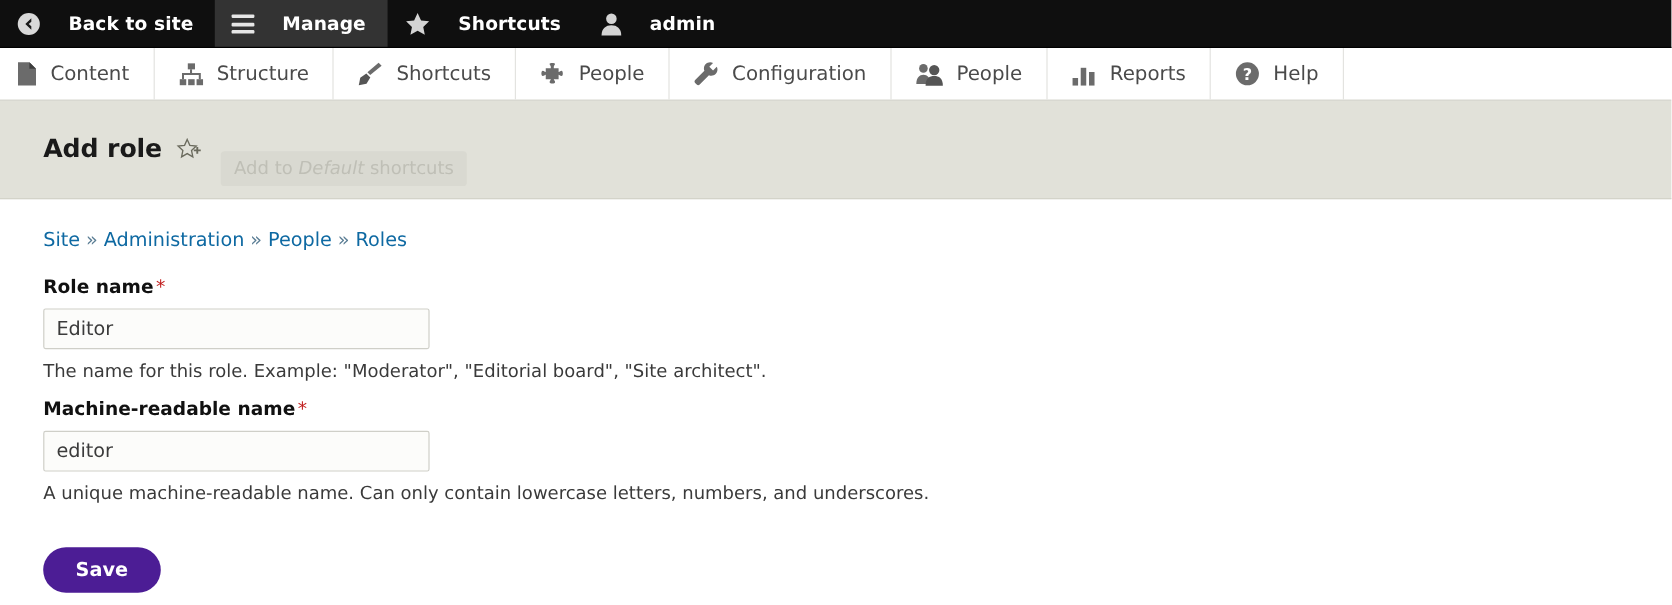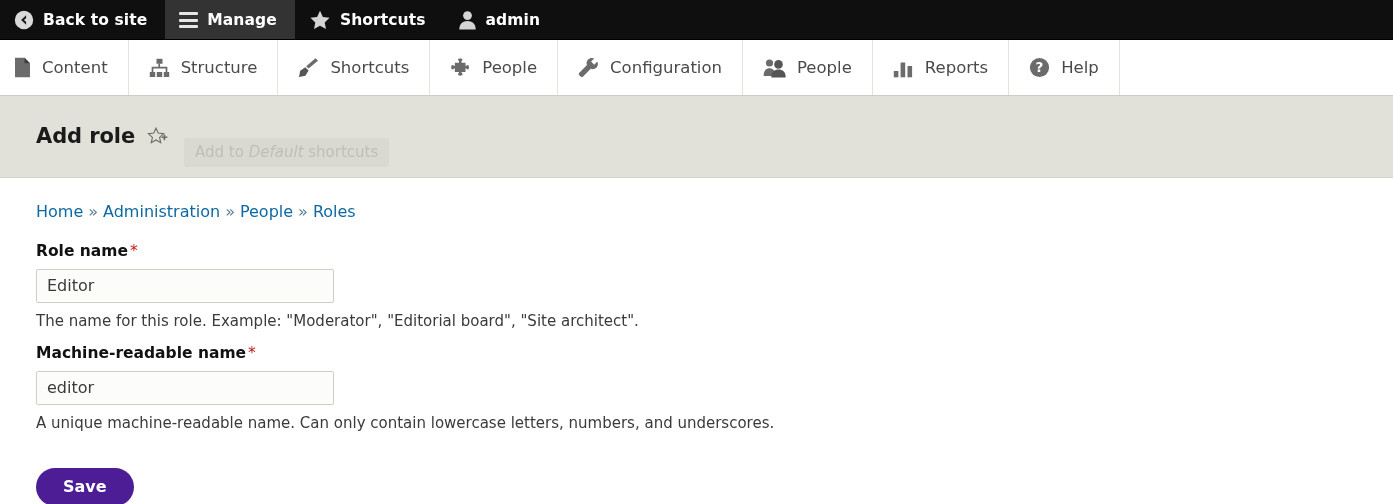--- a/index.html
+++ b/index.html
@@ -26,41 +26,41 @@
   .admin-toolbar::after {
     content: "";
     position: absolute;
     left: 0; right: 0; bottom: 0;
     height: 1px;
     background: #000;
   }
   .tb-item {
     display: flex;
     align-items: center;
-    gap: 9px;
+    gap: 23px;
     padding: 0 18px 0 14px;
     font-size: 15.5px;
     font-weight: bold;
     color: #ffffff;
     text-decoration: none;
     letter-spacing: .1px;
     white-space: nowrap;
   }
   .tb-item.active { background: #333333; }
 
   .ico { display: inline-flex; align-items: center; justify-content: center; flex: 0 0 auto; }
 
   
   .ico-back { width: 20px; height: 20px; }
   .ico-hamburger { width: 19px; height: 16px; flex-direction: column; justify-content: space-between; }
   .ico-hamburger i { display: block; width: 100%; height: 3px; background: #e6e6e6; border-radius: 1px; }
 
   
   .menu-bar {
-    height: 56px;
+    height: 44px;
     background: #ffffff;
     display: flex;
     align-items: stretch;
     border-bottom: 1px solid #ccccc4;
     position: relative;
   }
   .menu-item {
     display: flex;
     align-items: center;
     gap: 11px;
@@ -139,21 +139,21 @@
     display: block;
     font-size: 15.5px;
     font-weight: bold;
     color: #111;
     margin-bottom: 9px;
     line-height: 1;
   }
   .req { color: #c01b1b; font-weight: normal; margin-left: 2px; }
   .text-input {
     display: block;
-    width: 298px;
+    width: 322px;
     height: 34px;
     padding: 4px 10px;
     font-size: 16px;
     font-family: "DejaVu Sans", "Liberation Sans", sans-serif;
     color: #3b3b3b;
     background: #fcfcfa;
     border: 1px solid #cfcfc8;
     border-radius: 2px;
     outline: none;
   }
@@ -322,21 +322,21 @@
   </span>
 
   <span class="shortcut-tip">
     <span>Add to </span><em>Default</em><span> shortcuts</span>
   </span>
 </div>
 
 <div class="content">
 
   <div class="breadcrumb">
-    <a href="#">Home</a><span class="sep">»</span><a href="#">Administration</a><span class="sep">»</span><a href="#">People</a><span class="sep">»</span><a href="#">Roles</a>
+    <a href="#">Site</a><span class="sep">»</span><a href="#">Administration</a><span class="sep">»</span><a href="#">People</a><span class="sep">»</span><a href="#">Roles</a>
   </div>
 
   <form>
 
     <div class="form-item">
       <label class="form-label">
         <span>Role name</span><span class="req">*</span>
       </label>
       <input class="text-input" type="text" value="Editor" style="">
       <div class="form-desc">The name for this role. Example: "Moderator", "Editorial board", "Site architect".</div>

